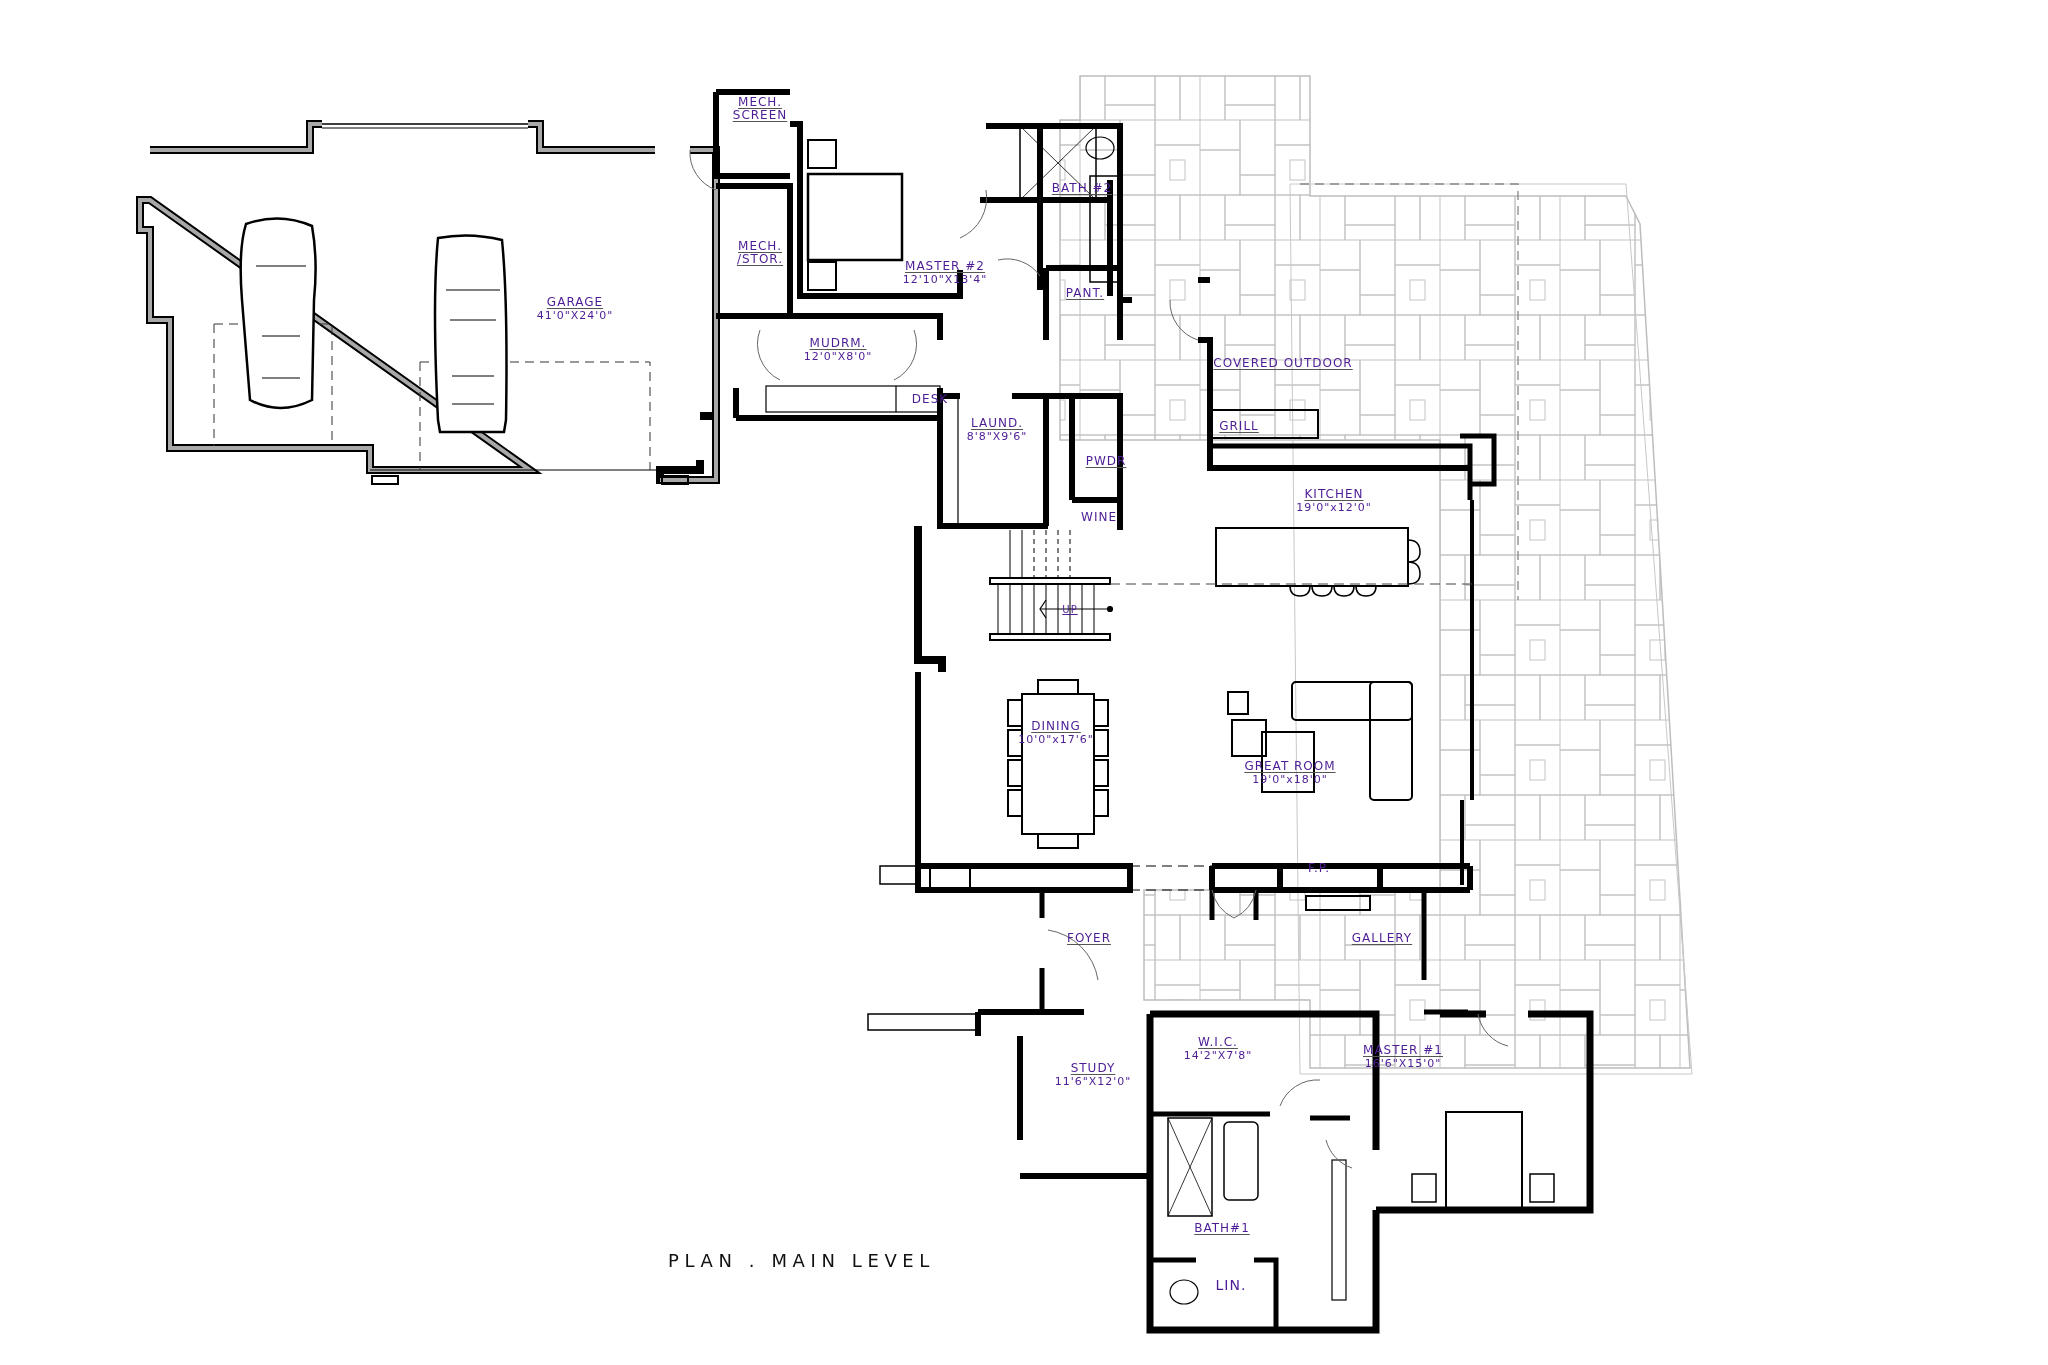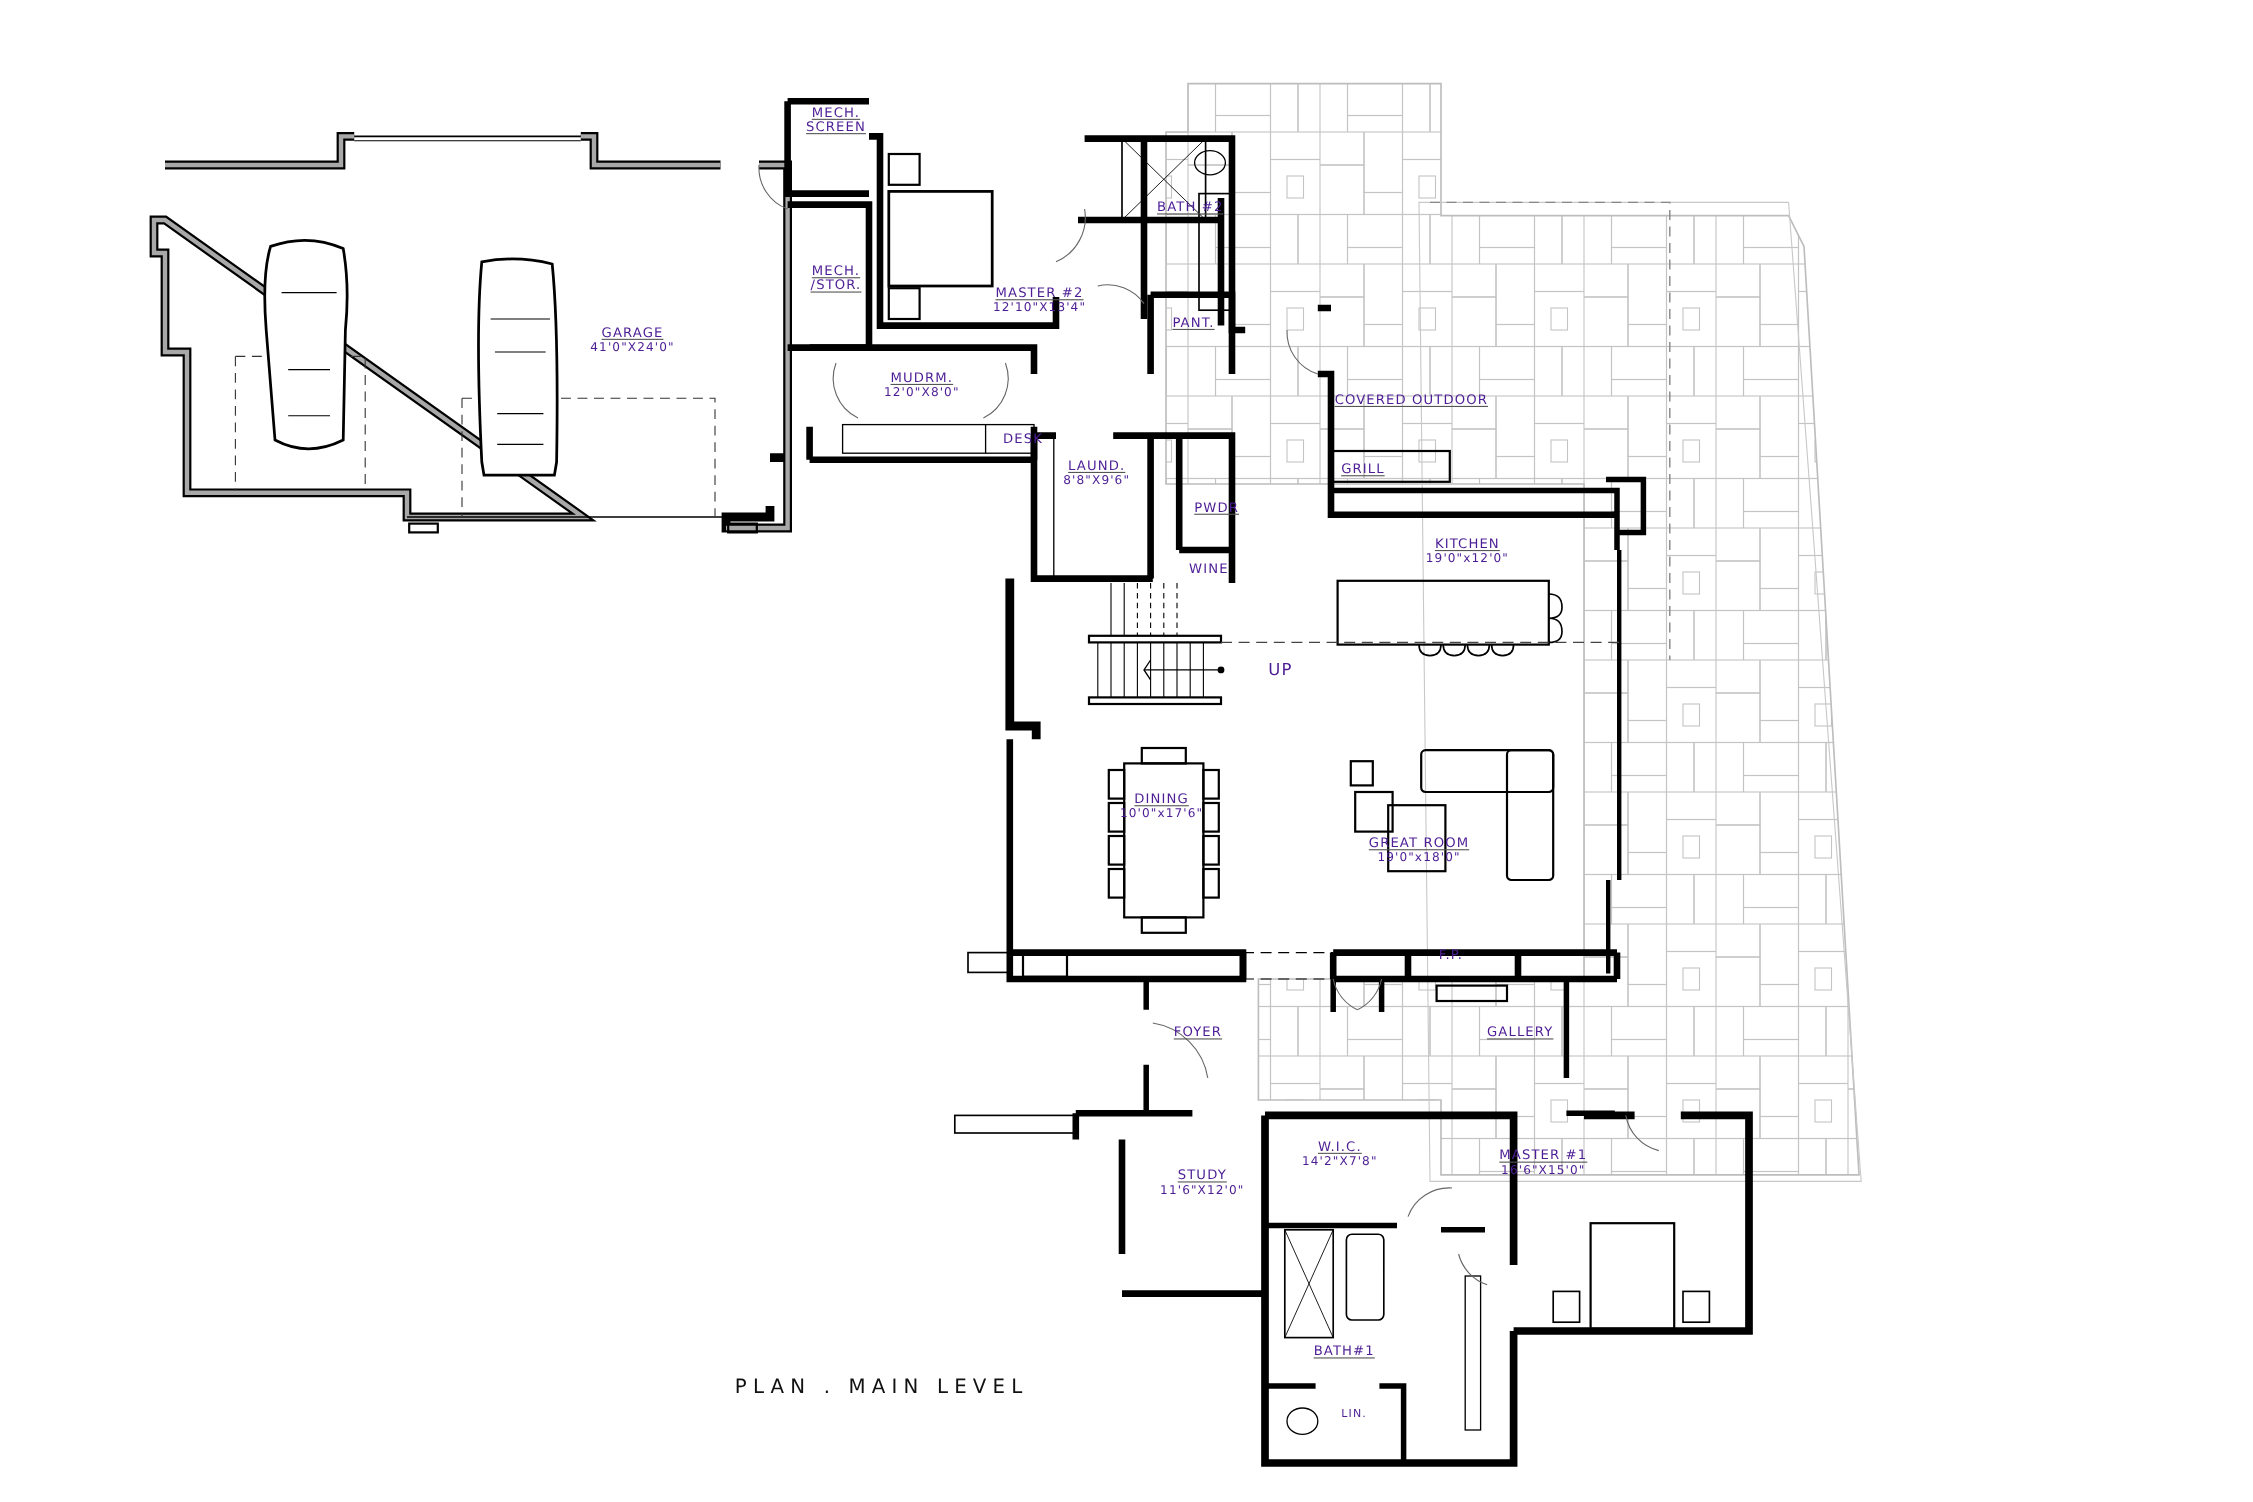--- a/index.html
+++ b/index.html
@@ -261,18 +261,18 @@
     <span class="nm">W.I.C.</span>
     <span class="dm">14'2"X7'8"</span>
   </div>
 <div class="lbl" style="left:1403px;top:1044px;">
     <span class="nm">MASTER #1</span>
     <span class="dm">16'6"X15'0"</span>
   </div>
 <div class="lbl" style="left:1222px;top:1222px;">
     <span class="nm">BATH#1</span>
   </div>
-<div class="lbl" style="left:1231px;top:1279px;font-size:10px;">
+<div class="lbl" style="left:1231px;top:1279px;font-size:14px;">
     <span class="nm" style="text-decoration:none">LIN.</span>
   </div>
-<div class="lbl" style="left:1164px;top:603px;font-size:15px;"><span>UP</span></div>
+<div class="lbl" style="left:1070px;top:603px;font-size:10px;text-decoration:underline;"><span>UP</span></div>
 
 <div class="title">PLAN . MAIN LEVEL</div>
 
 </body></html>

